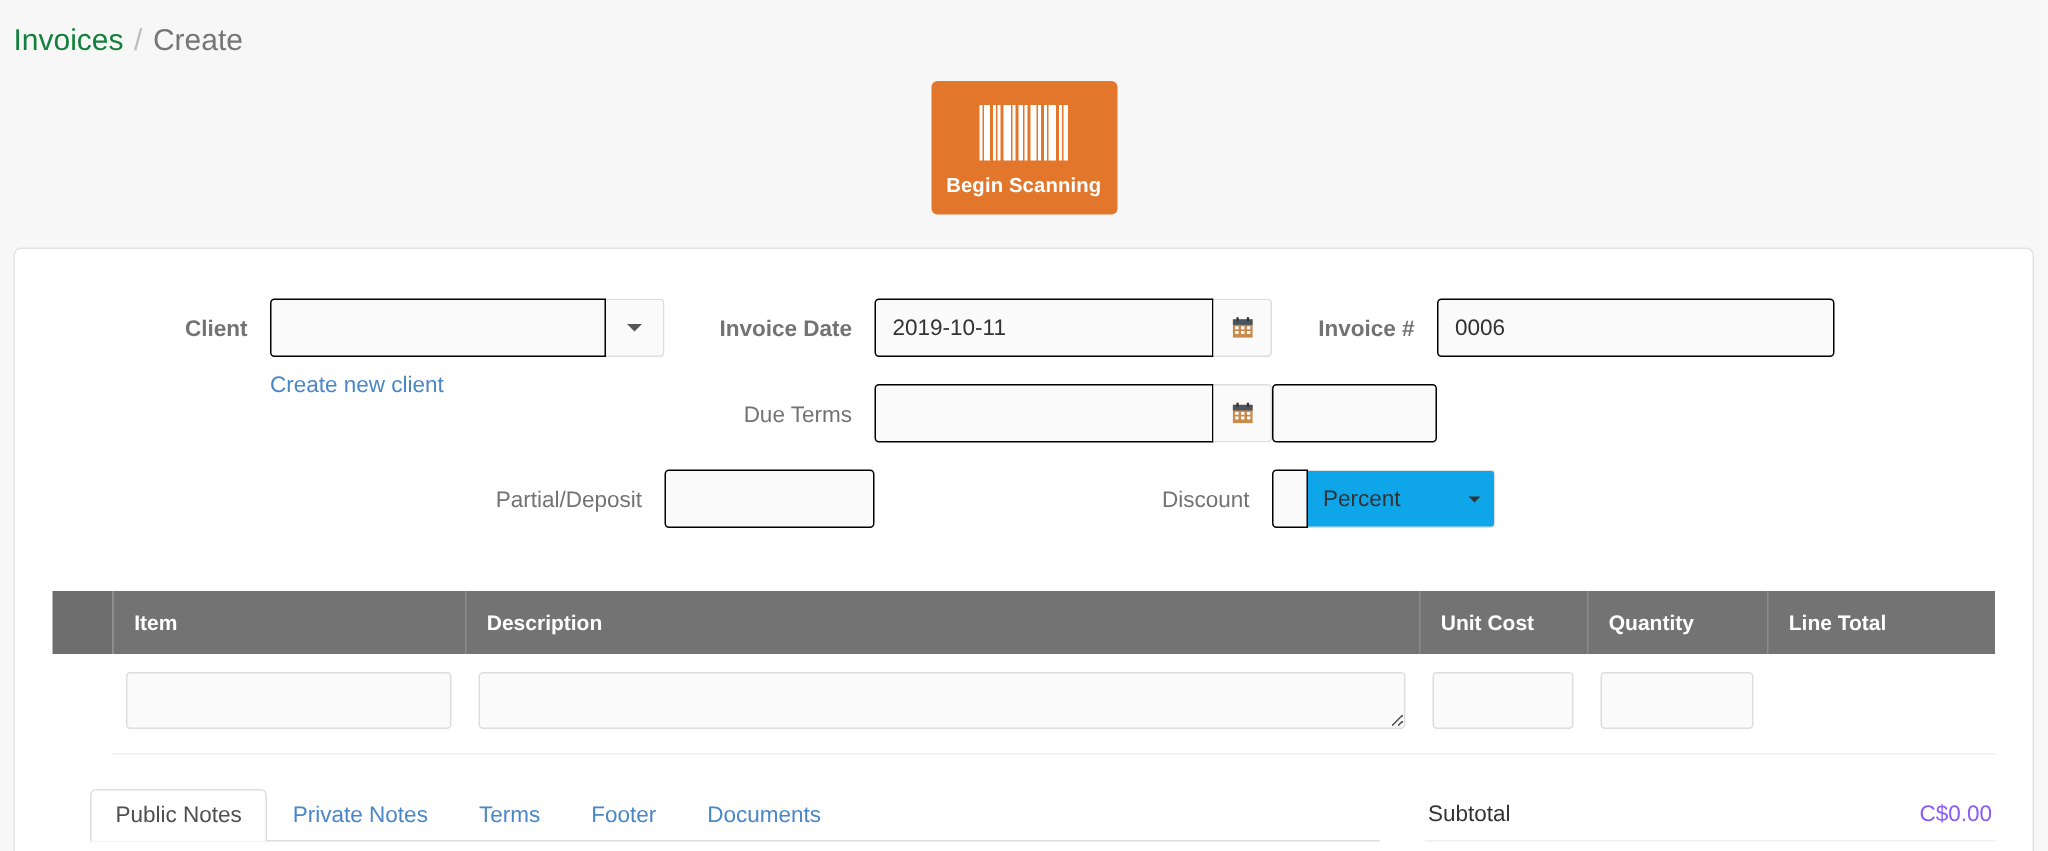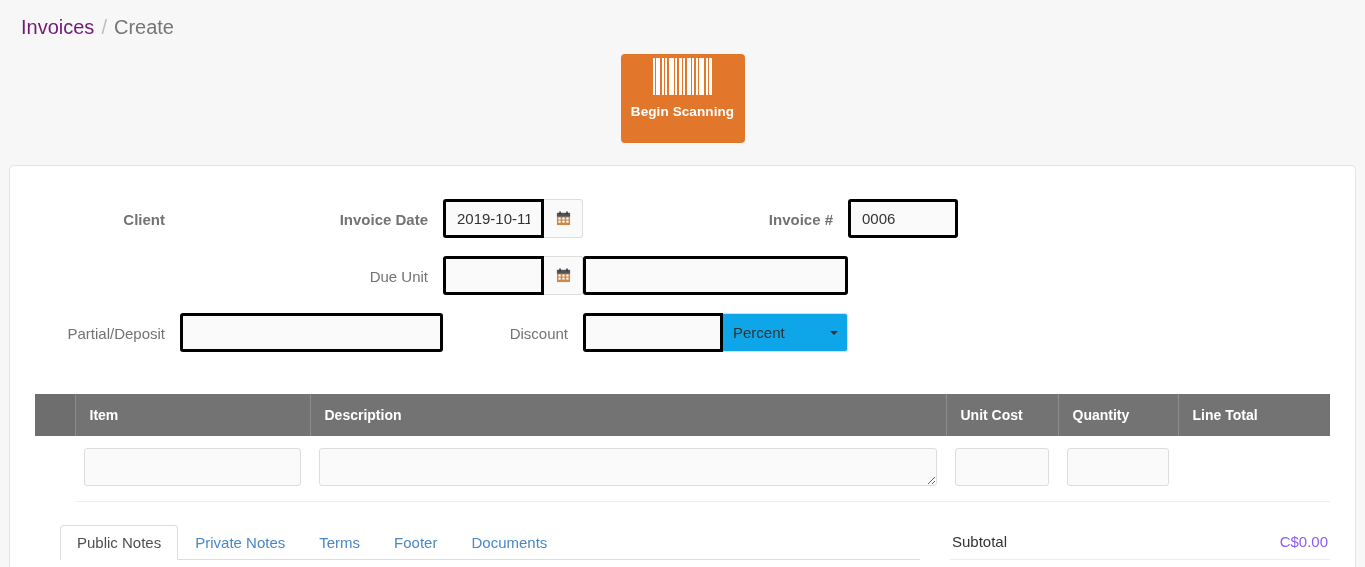--- a/index.html
+++ b/index.html
@@ -13,38 +13,39 @@
   }
 
   
   .breadcrumb {
     height: 54px;
     display: flex;
     align-items: center;
     padding-left: 9px;
     font-size: 20px;
   }
-  .breadcrumb .crumb-link { color: #701a75; cursor: pointer; margin-left: 12px; }
+  .breadcrumb .crumb-link { color: #15803d; cursor: pointer; }
   .breadcrumb .crumb-sep { color: #bdbdbd; margin: 0 7px; }
   .breadcrumb .crumb-current { color: #767676; }
 
   
   .scan-wrap {
     height: 110px;
     display: flex;
     justify-content: center;
     align-items: flex-start;
   }
   .scan-btn {
     width: 124px; height: 89px;
     background: #e2762a;
     border-radius: 4px;
     display: flex;
     flex-direction: column;
     align-items: center;
+    justify-content: center;
     cursor: pointer;
     border: none;
     padding-top: 4px;
   }
   .barcode {
     width: 60px; height: 37px;
     display: flex;
     align-items: stretch;
     justify-content: space-between;
     margin-bottom: 9px;
@@ -82,21 +83,21 @@
     padding: 12px 15px 0 0;
     height: 57px;
     color: #737373;
   }
   .lbl.req { font-weight: bold; }
   .fieldcell { height: 57px; padding-top: 0; }
 
   .inp {
     width: 100%;
     height: 39px;
-    border: 3px solid #000000;
+    border: 1px solid #000000;
     border-radius: 3px;
     background: #fafafa;
     font-size: 15px;
     padding: 0 11px;
     color: #333;
     font-family: "Liberation Sans", sans-serif;
     outline: none;
   }
   .inp::placeholder { color: #b5b5b5; }
 
@@ -272,20 +273,29 @@
     </span>
     <span class="scan-label">Begin Scanning</span>
   </button>
 </div>
 
 <div class="card">
 
   <div class="form">
 
     <div class="lbl req">Client</div>
+    <div class="fieldcell">
+      <div class="input-group">
+        <input class="inp" value="" style="">
+        <span class="addon">
+            <span class="caret"></span>
+          </span>
+      </div>
+      <span class="helper-link">Create new client</span>
+    </div>
 
     <div class="lbl req">Invoice Date</div>
     <div class="fieldcell">
       <div class="input-group">
         <input class="inp" value="2019-10-11" style="">
         <span class="addon">
           <svg class="cal-ico" viewBox="0 0 16 16">
             <rect x="1" y="2" width="14" height="13" fill="#c98a4b"></rect>
             <rect x="1" y="2" width="14" height="4" fill="#4a5560"></rect>
             <rect x="3.5" y="0.5" width="1.6" height="3" fill="#333"></rect>
@@ -302,21 +312,21 @@
     </div>
 
     <div class="lbl req">Invoice #</div>
     <div class="fieldcell">
       <input class="inp" value="0006" style="">
     </div>
 
     <div class="lbl"></div>
     <div class="fieldcell"></div>
 
-    <div class="lbl">Due Unit</div>
+    <div class="lbl">Due Terms</div>
     <div class="fieldcell">
       <div class="input-group">
         <input class="inp" value="" style="">
         <span class="addon">
           <svg class="cal-ico" viewBox="0 0 16 16">
             <rect x="1" y="2" width="14" height="13" fill="#c98a4b"></rect>
             <rect x="1" y="2" width="14" height="4" fill="#4a5560"></rect>
             <rect x="3.5" y="0.5" width="1.6" height="3" fill="#333"></rect>
             <rect x="10.9" y="0.5" width="1.6" height="3" fill="#333"></rect>
             <rect x="2.6" y="7" width="2.4" height="2.1" fill="#fff"></rect>

